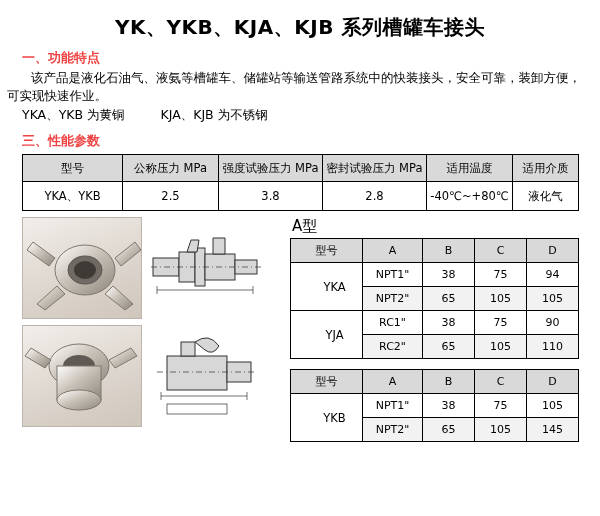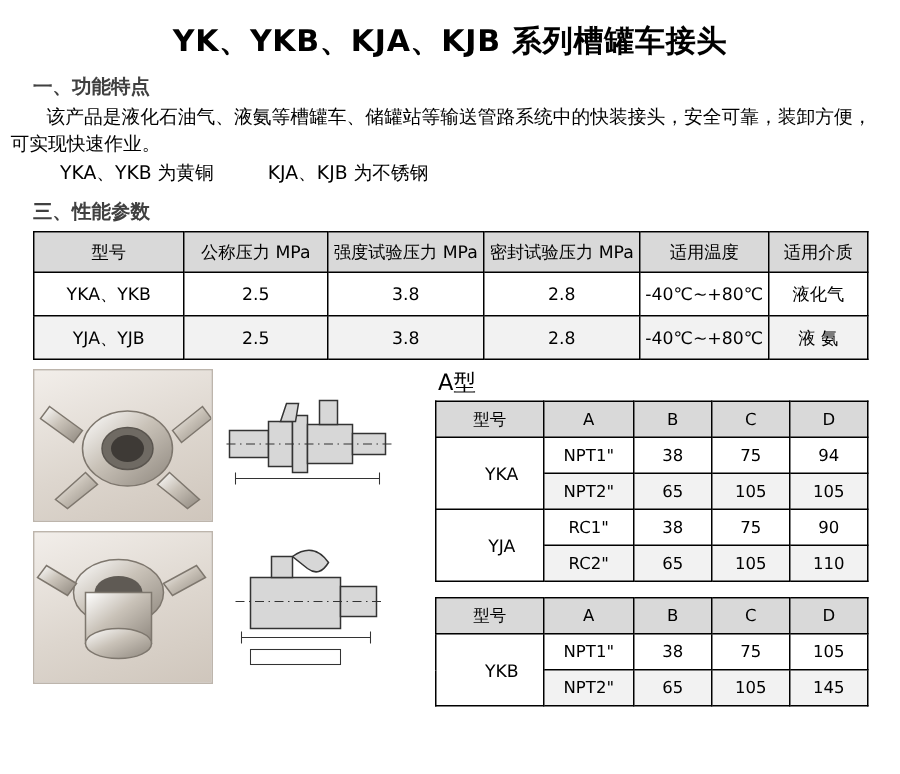--- a/index.html
+++ b/index.html
@@ -16,36 +16,36 @@
   .title{
     text-align:center;
     font-size:20px;
     font-weight:bold;
     letter-spacing:0.5px;
     margin:14px 0 4px 0;
     font-family:"DejaVu Sans","Liberation Sans",sans-serif;
   }
 
   .section-head{
-    color:#404040;
+    color:#ef4444;
     font-weight:bold;
     font-size:13px;
     margin:8px 12px 2px 22px;
     font-family:"DejaVu Sans","Liberation Sans",sans-serif;
   }
   .para{
     font-size:12.5px;
     line-height:1.45;
     margin:0 18px 0 7px;
     text-indent:24px;
     font-family:"DejaVu Sans","Liberation Sans",sans-serif;
   }
   .matline{
     font-size:12.5px;
-    margin:2px 0 0 40px;
+    margin:2px 0 0 22px;
     font-family:"DejaVu Sans","Liberation Sans",sans-serif;
   }
   .matline .gap{display:inline-block;width:28px;}
 
   
   table{border-collapse:collapse;}
   .spec{
     margin:4px 0 0 22px;
     width:556px;
     table-layout:fixed;
@@ -159,28 +159,20 @@
       <td>适用温度</td>
       <td>适用介质</td>
     </tr>
     <tr class="row1">
       <td>YKA、YKB</td>
       <td>2.5</td>
       <td>3.8</td>
       <td>2.8</td>
       <td>-40℃~+80℃</td>
       <td>液化气</td>
-    </tr>
-    <tr class="row2">
-      <td>YJA、YJB</td>
-      <td>2.5</td>
-      <td>3.8</td>
-      <td>2.8</td>
-      <td>-40℃~+80℃</td>
-      <td>液 氨</td>
     </tr>
   </tbody>
     </table>
 
 
   <div class="bottom">
     <div class="imgcol">
 
       <div class="imgrow">
         <div class="photo">

